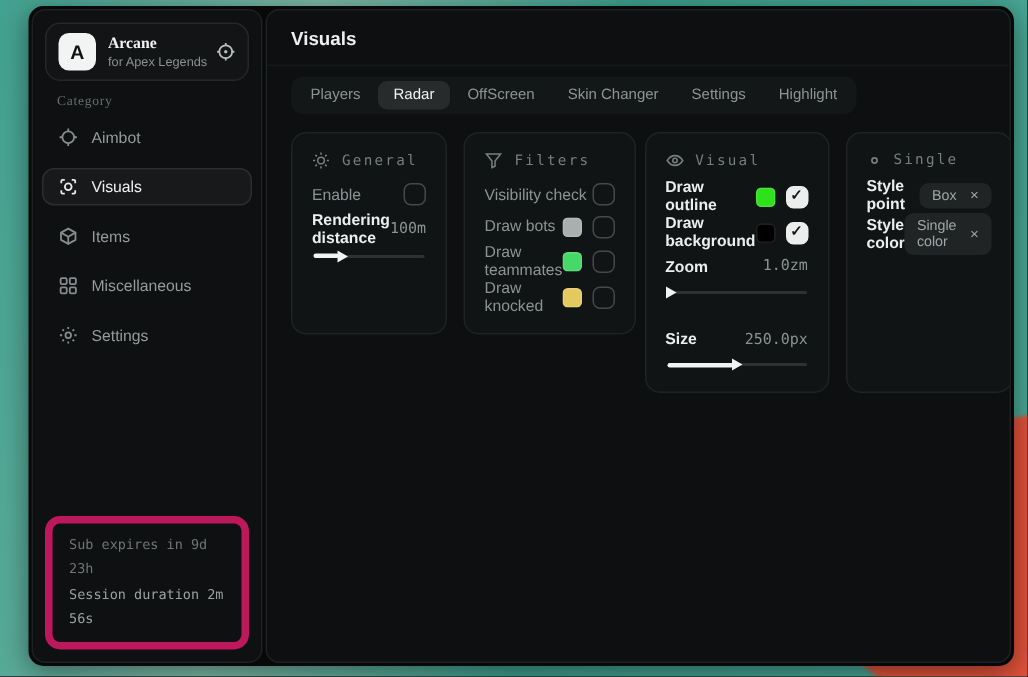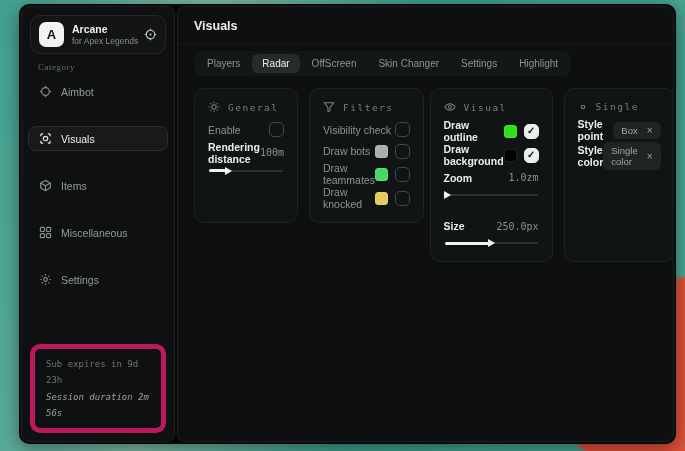--- a/index.html
+++ b/index.html
@@ -20,38 +20,38 @@
     width:152px;flex:0 0 152px;margin:2px;background:#0e1011;
     border:1px solid #1d2122;border-radius:9px;display:flex;flex-direction:column;
   }
   .side-header{
     margin:8px;padding:6px 8px;border:1px solid #242829;border-radius:10px;
     background:#121415;display:flex;align-items:center;gap:8px;
   }
   .logo{width:25px;height:25px;border-radius:7px;background:#f2f3f3;color:#101213;
     display:flex;align-items:center;justify-content:center;font-weight:bold;font-size:13px;flex:0 0 25px;}
   .app-meta{display:flex;flex-direction:column;line-height:1.25;min-width:0;}
-  .app-title{font-size:10.5px;font-weight:bold;color:#f0f2f2;}
+  .app-title{font-size:10.5px;font-weight:bold;color:#f0f2f2;font-family:Liberation Serif, serif;}
   .app-sub{font-size:8.5px;color:#8b9192;white-space:nowrap;}
   .side-header .action{margin-left:auto;color:#b8bebe;display:flex;}
   .category{margin:0 0 7px 16px;font-family:Liberation Serif, serif;font-size:9px;color:#676d6f;letter-spacing:.5px;}
-  .nav{display:flex;flex-direction:column;gap:22px;padding:0 6px;}
+  .nav{display:flex;flex-direction:column;gap:8px;padding:0 6px;}
   .nav-item{
     display:flex;align-items:center;gap:9px;padding:5px 10px;border:1px solid transparent;
     border-radius:8px;color:#959b9c;font-size:10.5px;cursor:pointer;
   }
   .nav-item .nicon{display:flex;color:#868c8d;}
   .nav-item.selected{background:#17191a;border-color:#2b2f30;color:#eef0f0;}
   .nav-item.selected .nicon{color:#e9ebeb;}
   .side-footer{
     margin:8px;margin-top:auto;padding:7px 11px;border:5px solid #be185d;border-radius:10px;
     font-family:"DejaVu Sans Mono",monospace;font-size:9px;line-height:1.8;
   }
   .sf1{color:#6f7576;}
-  .sf2{color:#9ba1a2;font-style:italic;}
+  .sf2{color:#9ba1a2;}
   
   .main{flex:1;margin:2px 2px 2px 0;background:#0d0f10;border:1px solid #1d2122;border-radius:9px;
     display:flex;flex-direction:column;overflow:hidden;}
   .main-header{padding:12px 16px 10px;font-size:12.5px;font-weight:bold;color:#eef0f0;border-bottom:1px solid #15191a;}
   .tabbar-wrap{padding:7px 16px 2px;}
   .tabbar{display:inline-flex;background:#141717;border-radius:8px;padding:3px;gap:2px;}
   .tab{padding:4px 10px;font-size:10px;color:#8d9394;border-radius:6px;cursor:pointer;white-space:nowrap;}
   .tab.selected{background:#282b2c;color:#f0f2f2;}
   .content{display:flex;gap:8px;padding:10px 16px;align-items:flex-start;}
   .col{flex:1;display:flex;flex-direction:row;gap:11px;min-width:0;}

